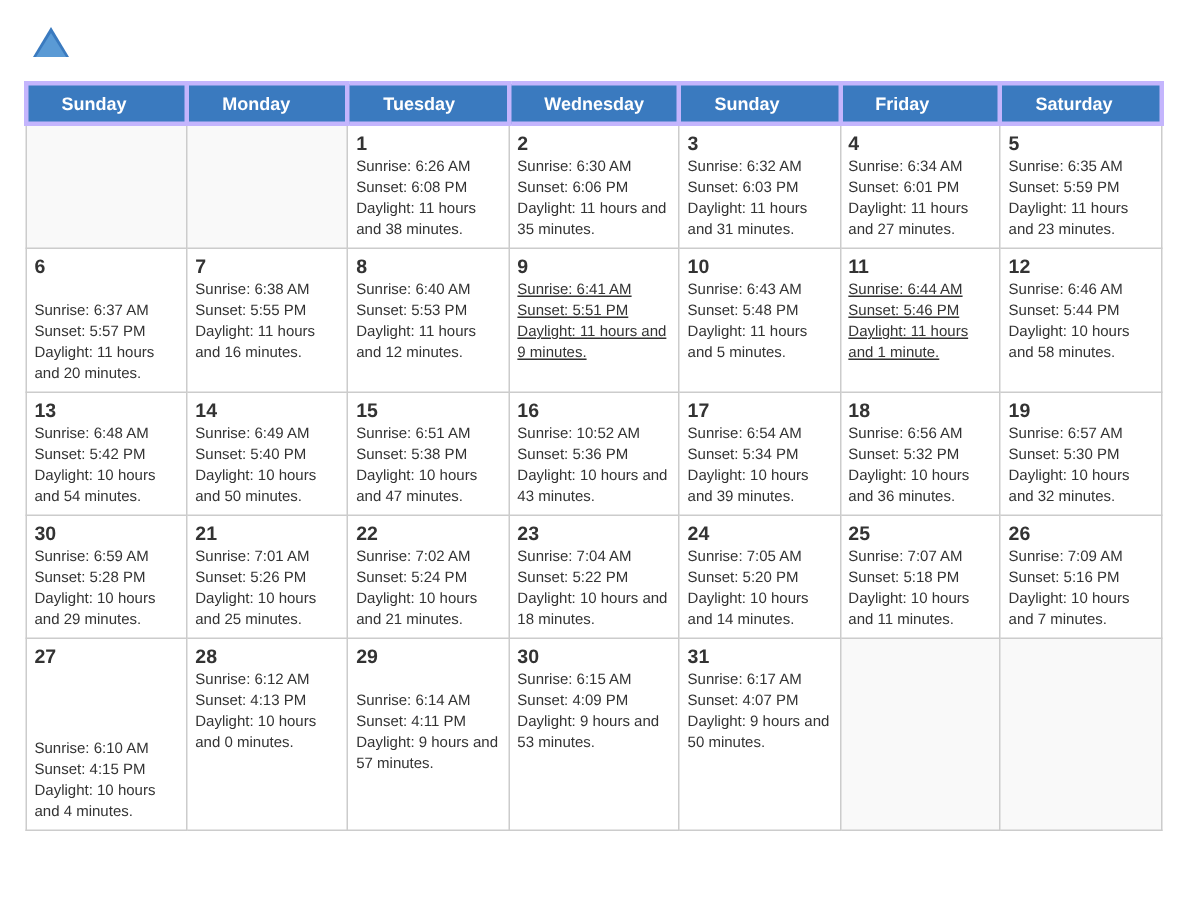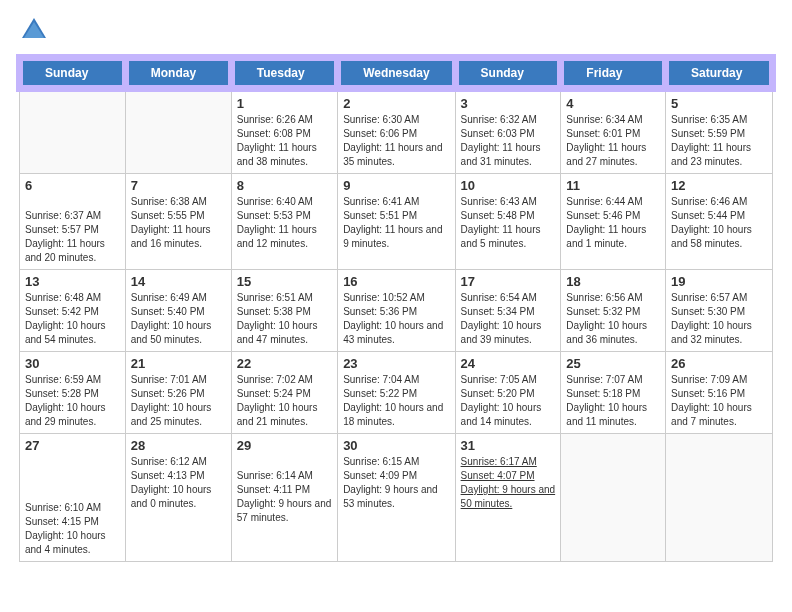--- a/index.html
+++ b/index.html
@@ -55,21 +55,21 @@
       border-collapse: collapse;
       font-size: 11px;
     }
     .calendar th {
       background-color: #3a7abf;
       color: #fff;
       text-align: left;
       padding: 5px 22px;
       font-size: 12px;
       font-weight: bold;
-      border: 7px solid #c4b5fd;
+      border: 3px solid #c4b5fd;
     }
     .calendar td {
       border: 1px solid #ccc;
       vertical-align: top;
       padding: 4px 5px;
       width: calc(100% / 7);
       min-height: 80px;
       color: #333;
     }
     .calendar td.empty {
@@ -170,33 +170,33 @@
 Daylight: 11 hours and 16 minutes.</div>
         </td>
         <td>
           <span class="day-number">8</span>
           <div class="day-info" style="white-space: pre-line;">Sunrise: 6:40 AM
 Sunset: 5:53 PM
 Daylight: 11 hours and 12 minutes.</div>
         </td>
         <td>
           <span class="day-number">9</span>
-          <div class="day-info" style="white-space: pre-line;">Sunrise: 6:41 AM
+          <div class="day-info" style="white-space: pre-line; text-decoration: underline;">Sunrise: 6:41 AM
 Sunset: 5:51 PM
 Daylight: 11 hours and 9 minutes.</div>
         </td>
         <td>
           <span class="day-number">10</span>
           <div class="day-info" style="white-space: pre-line;">Sunrise: 6:43 AM
 Sunset: 5:48 PM
 Daylight: 11 hours and 5 minutes.</div>
         </td>
         <td>
           <span class="day-number">11</span>
-          <div class="day-info" style="white-space: pre-line;">Sunrise: 6:44 AM
+          <div class="day-info" style="white-space: pre-line; text-decoration: underline;">Sunrise: 6:44 AM
 Sunset: 5:46 PM
 Daylight: 11 hours and 1 minute.</div>
         </td>
         <td>
           <span class="day-number">12</span>
           <div class="day-info" style="white-space: pre-line;">Sunrise: 6:46 AM
 Sunset: 5:44 PM
 Daylight: 10 hours and 58 minutes.</div>
         </td>
       </tr>
@@ -308,21 +308,21 @@
 Daylight: 9 hours and 57 minutes.</div>
         </td>
         <td>
           <span class="day-number">30</span>
           <div class="day-info" style="white-space: pre-line;">Sunrise: 6:15 AM
 Sunset: 4:09 PM
 Daylight: 9 hours and 53 minutes.</div>
         </td>
         <td>
           <span class="day-number">31</span>
-          <div class="day-info" style="white-space: pre-line; text-decoration: underline;">Sunrise: 6:17 AM
+          <div class="day-info" style="white-space: pre-line;">Sunrise: 6:17 AM
 Sunset: 4:07 PM
 Daylight: 9 hours and 50 minutes.</div>
         </td>
         <td class="empty"></td>
         <td class="empty"></td>
       </tr>
     </tbody>
 </table>
 
 </body></html>

